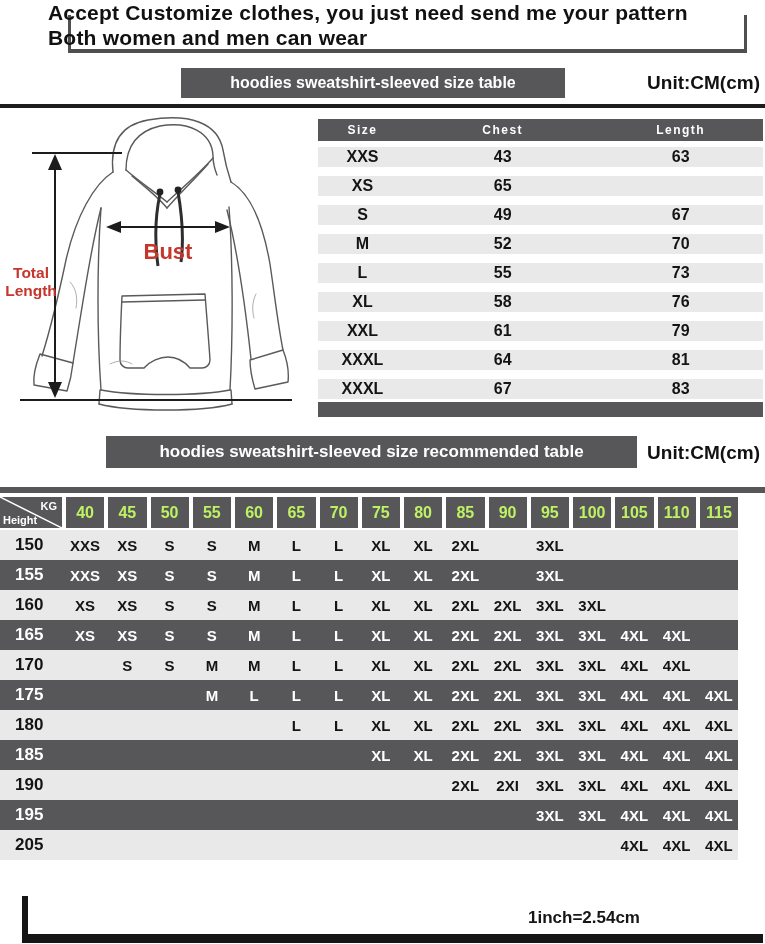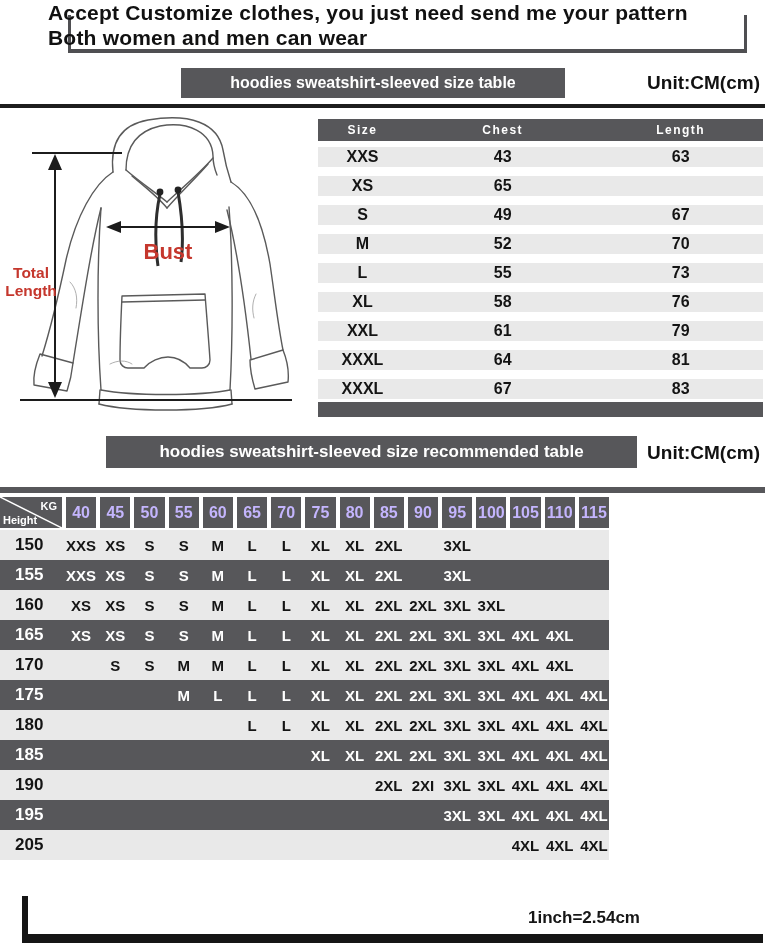--- a/index.html
+++ b/index.html
@@ -33,23 +33,23 @@
   .size-table { left:318px; top:119px; width:445px; }
   .size-head { display:grid; grid-template-columns:20% 43% 37%; height:22px;
     background:#57575a; color:#fff; font-weight:bold; font-size:12px; letter-spacing:1.5px; }
   .size-head span, .srow span { display:flex; align-items:center; justify-content:center; }
   .size-rows { margin-top:6px; }
   .srow { display:grid; grid-template-columns:20% 43% 37%; height:20px; margin-bottom:9px;
     background:#e9e9e9; font-weight:bold; font-size:16px; color:#141414; }
   .size-footbar { margin-top:-6px; height:15px; background:#57575a; }
 
   
-  .matrix { left:0; top:497px; width:609px; }
+  .matrix { left:0; top:497px; width:738px; }
   .mx-head { display:grid; grid-template-columns:62px repeat(16,1fr); column-gap:4px; height:31px; }
-  .mx-head .wcell { background:#57575a; color:#c4b5fd; font-weight:bold; font-size:16px;
+  .mx-head .wcell { background:#57575a; color:#bef264; font-weight:bold; font-size:16px;
     display:flex; align-items:center; justify-content:center; }
   .corner { position:relative; background:#57575a; color:#fff; }
   .corner .kg { position:absolute; top:3px; right:5px; font-size:11px; font-weight:bold; }
   .corner .hgt { position:absolute; bottom:2px; left:3px; font-size:11px; font-weight:bold; }
   .corner svg { position:absolute; left:0; top:0; }
   .mx-rows { margin-top:2px; }
   .mrow { display:grid; grid-template-columns:62px repeat(16,1fr); column-gap:4px; height:30px;
     font-weight:bold; font-size:15px; }
   .mrow.lt { background:#e9e9e9; color:#141414; }
   .mrow.dk { background:#57575a; color:#ffffff; }

